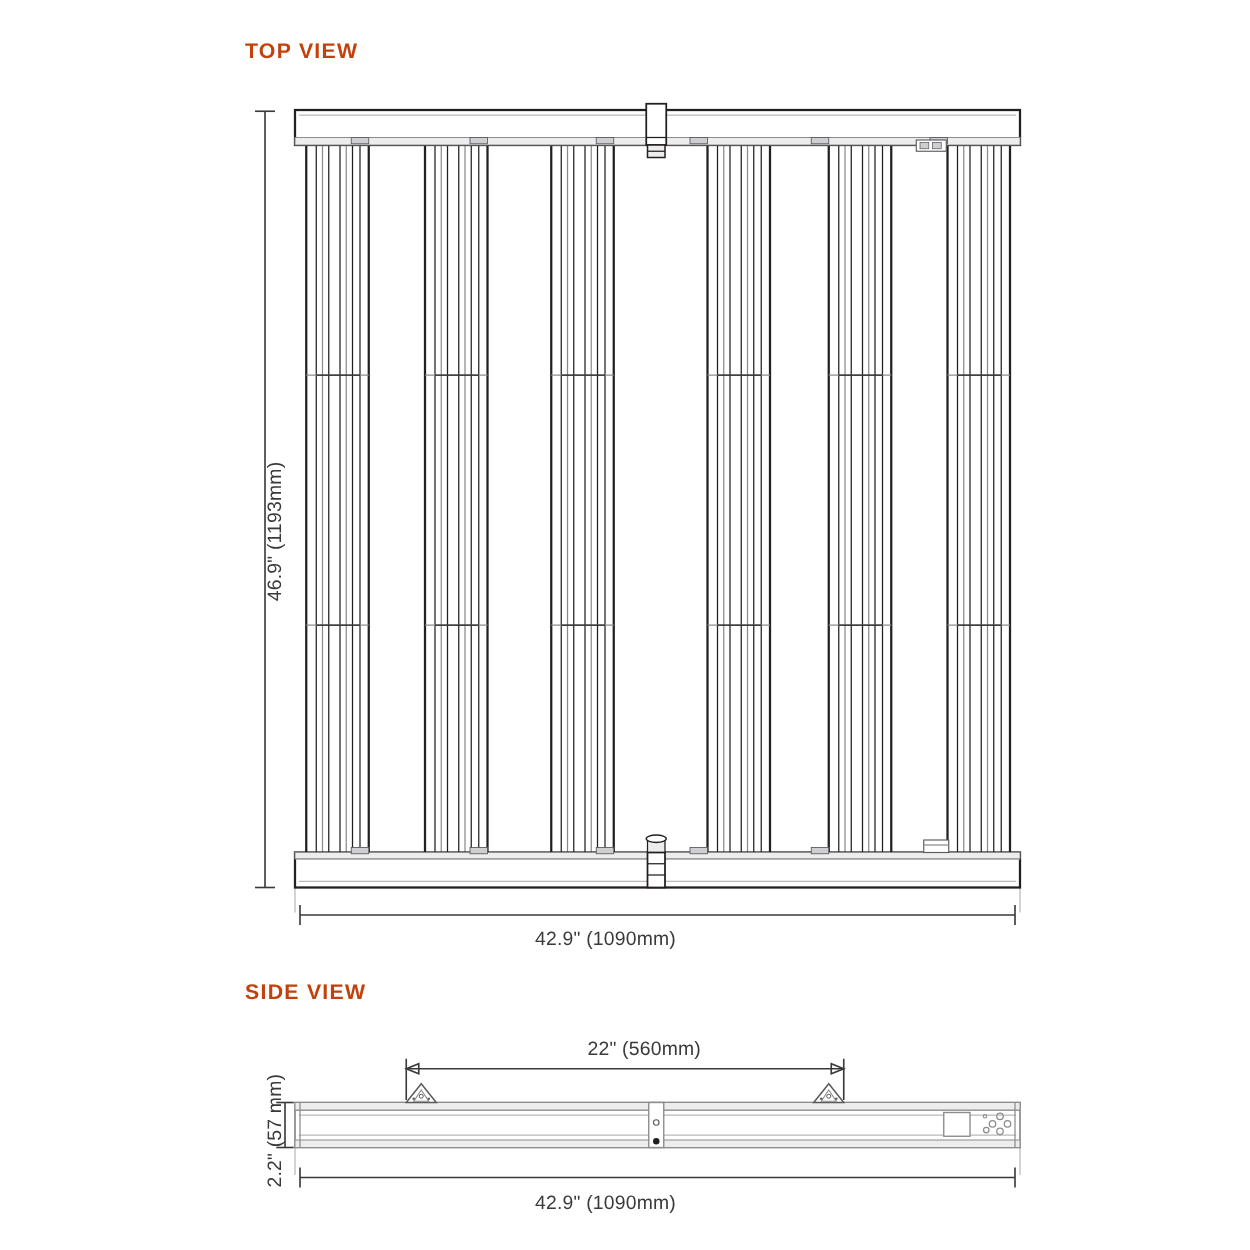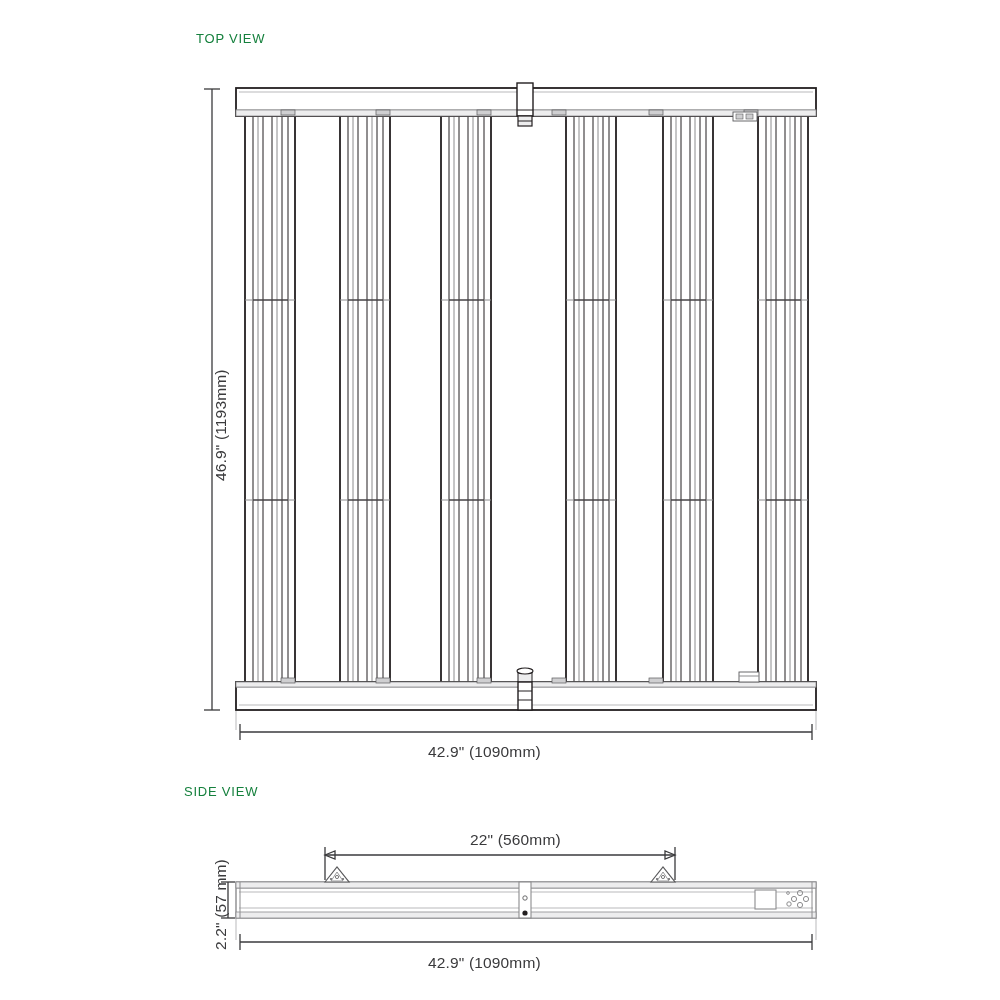--- a/index.html
+++ b/index.html
@@ -7,28 +7,28 @@
     width:1000px;height:1000px;
     background:#ffffff;
     font-family:"Liberation Sans", sans-serif;
     color:#231f20;
     position:relative;
     overflow:hidden;
   }
   .stage{position:absolute;inset:0;}
   .view-title{
     position:absolute;
-    font-weight:normal;
-    font-size:13px;
+    font-weight:bold;
+    font-size:17px;
     letter-spacing:0.06em;
-    color:#15803d;
+    color:#c2410c;
     white-space:nowrap;
   }
   #title-top{left:196px;top:31px;}
-  #title-side{left:184px;top:784px;}
+  #title-side{left:196px;top:784px;}
 
   .dim-label{
     position:absolute;
     font-size:15.5px;
     color:#3a3a3c;
     white-space:nowrap;
     letter-spacing:0.01em;
   }
   .dim-label.vert{
     transform-origin:0 0;

